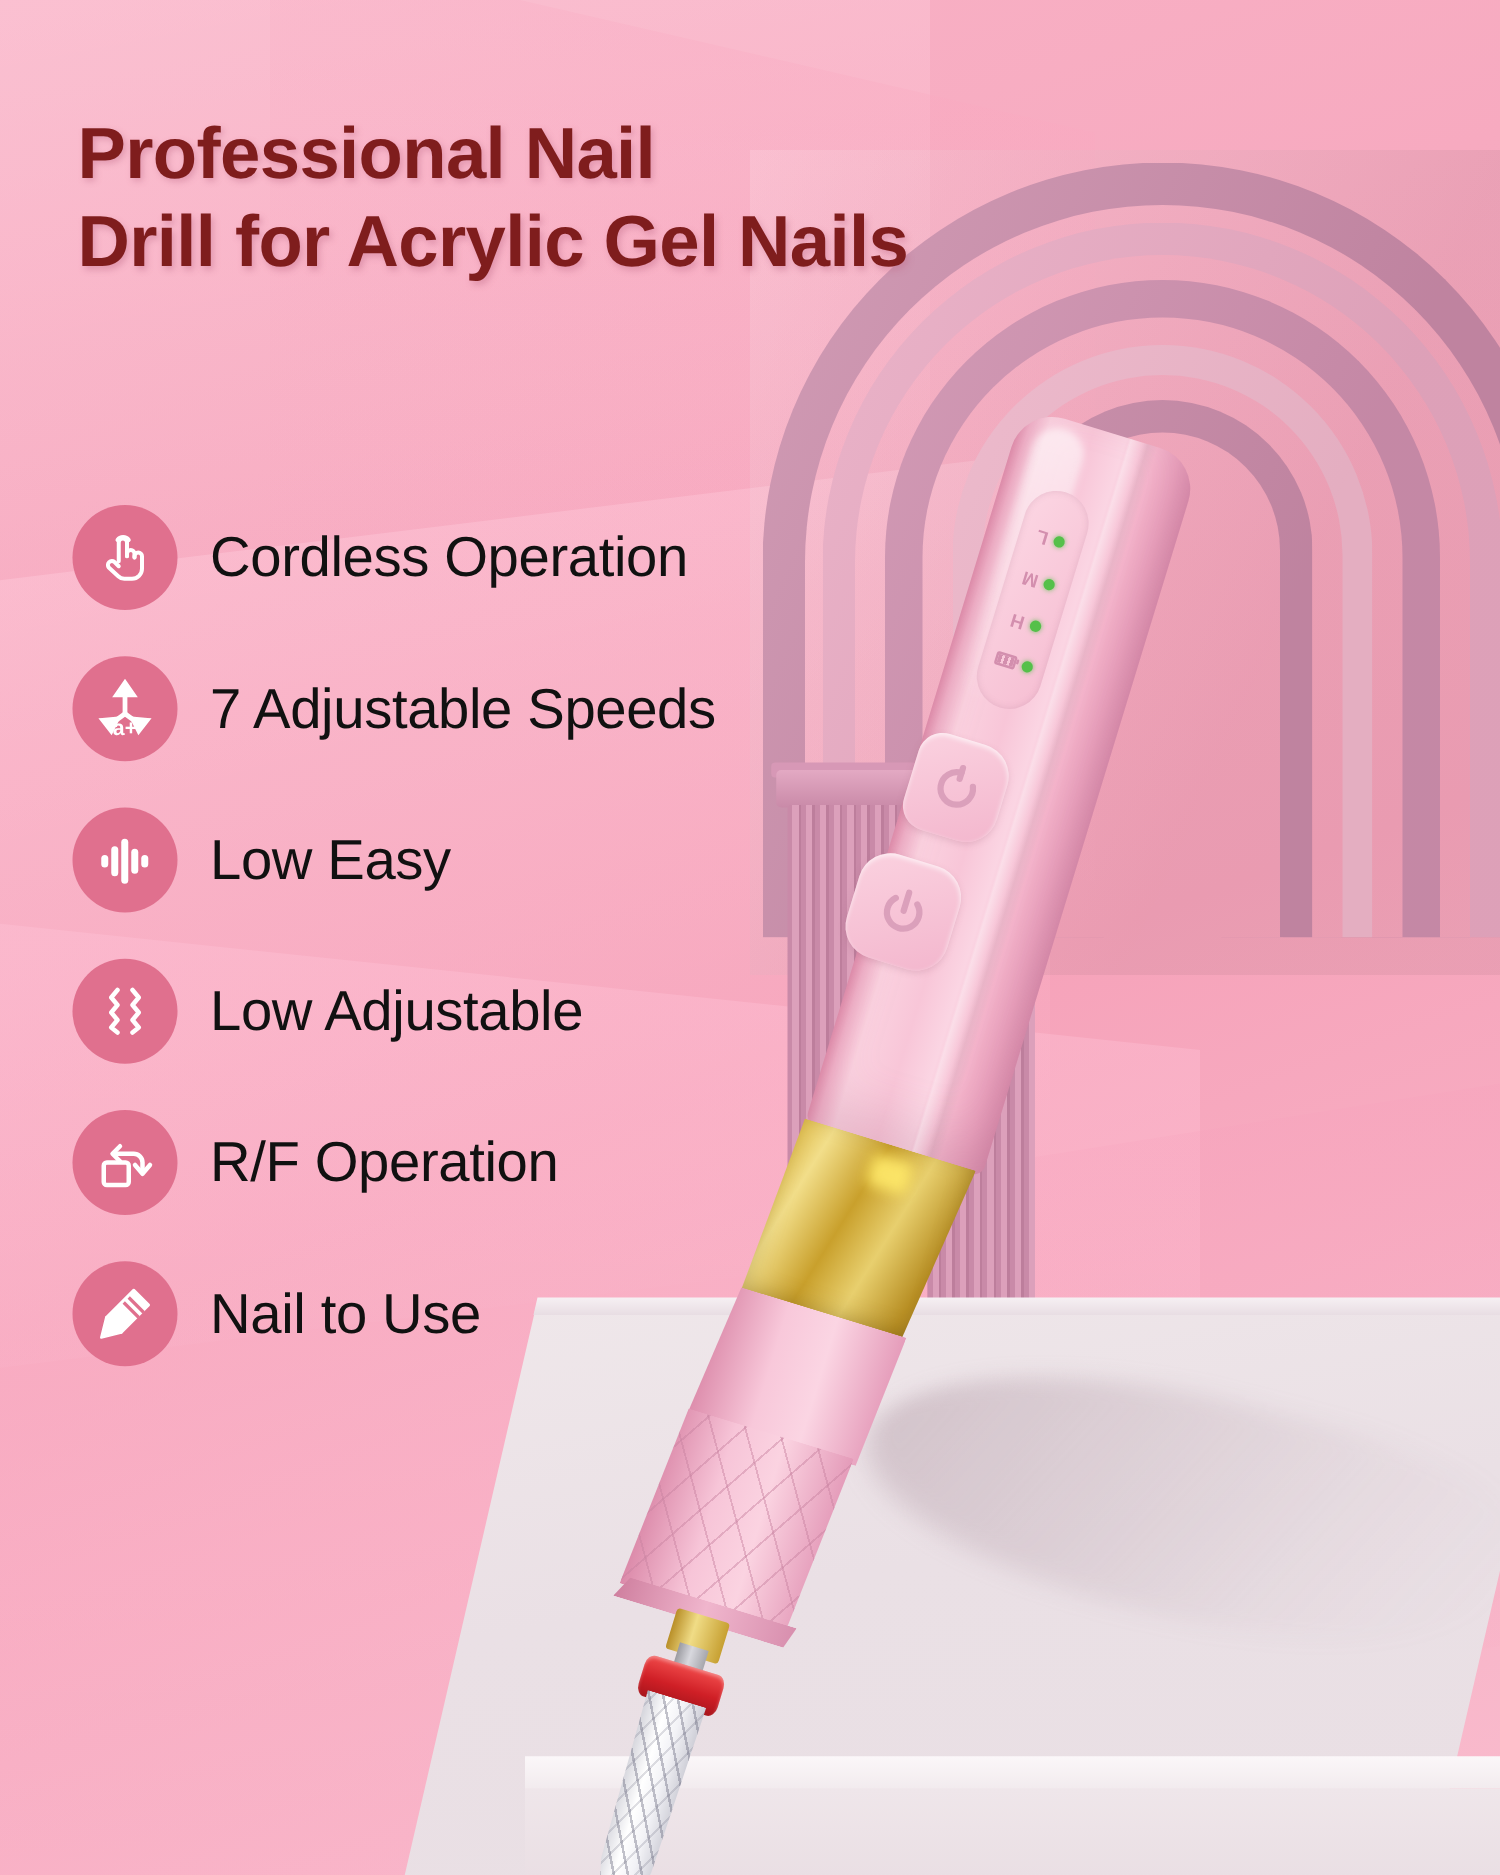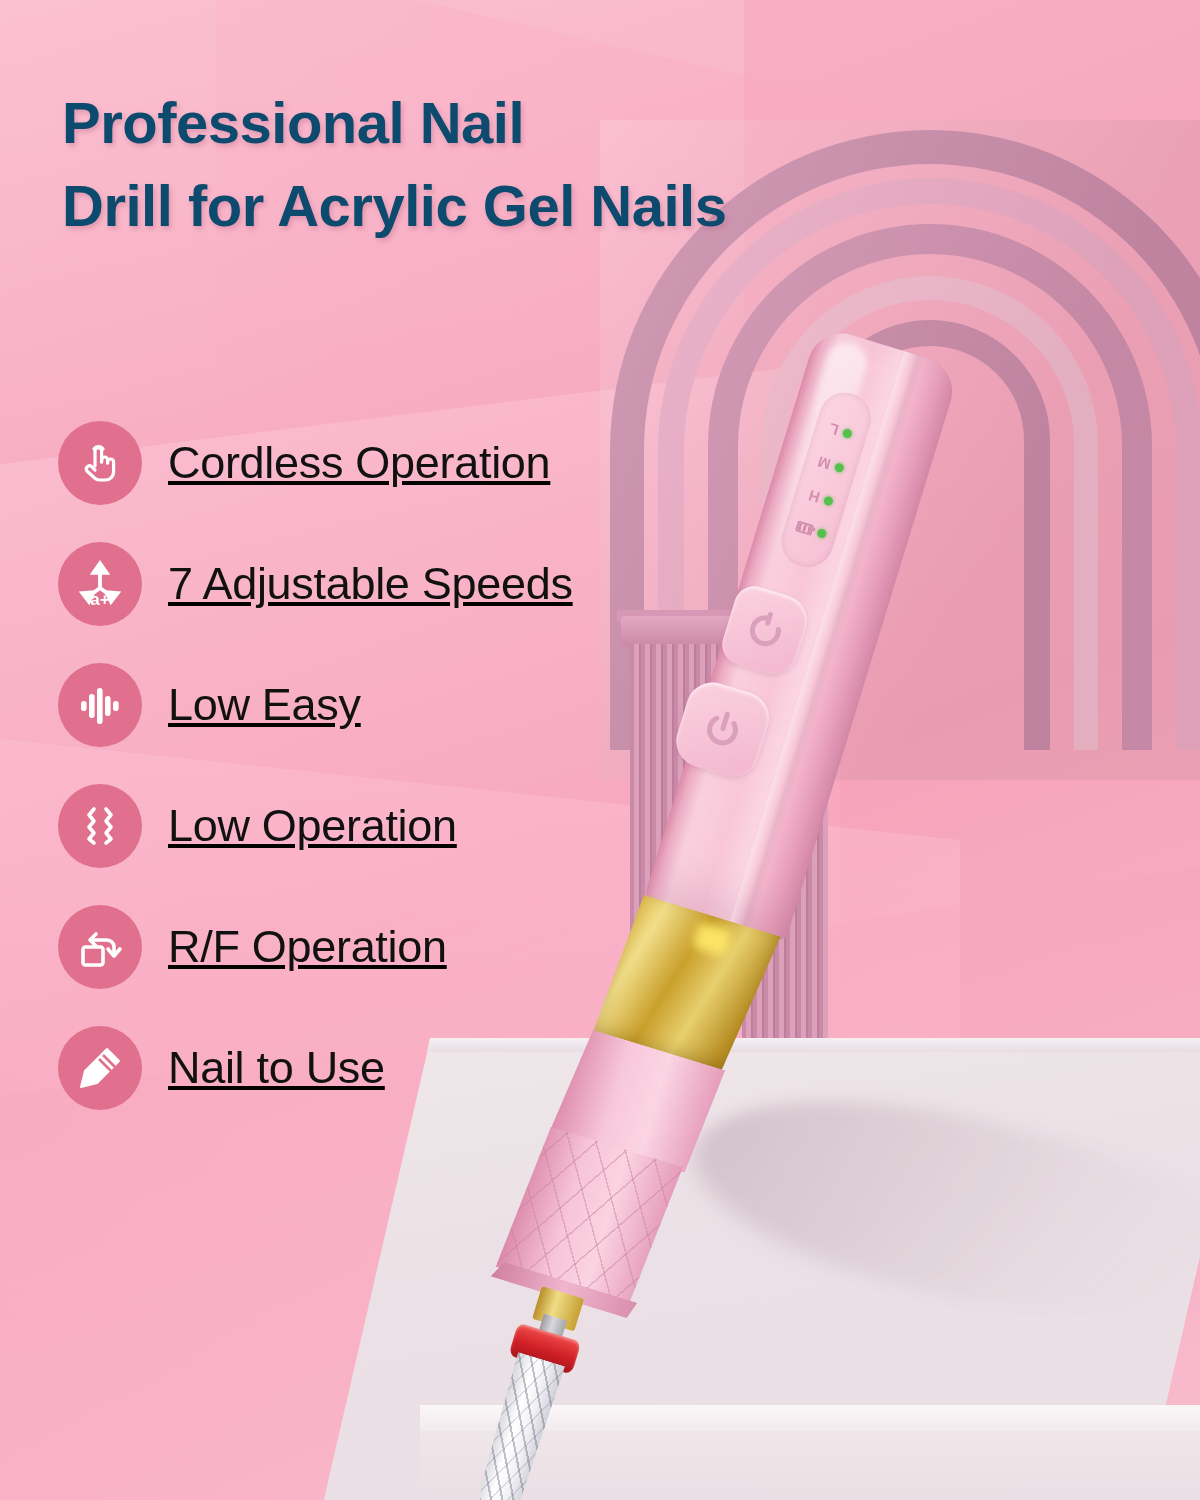--- a/index.html
+++ b/index.html
@@ -252,27 +252,27 @@
   .bit:after{
     content:"";position:absolute;inset:-30px;
     background:
       repeating-linear-gradient(62deg,rgba(110,110,130,.42) 0 2px,transparent 2px 11px),
       repeating-linear-gradient(-62deg,rgba(110,110,130,.22) 0 1.5px,transparent 1.5px 13px);
   }
 
   
   .headline{
     position:absolute;left:62px;top:88px;width:880px;
-    color:#0c4a6e;font-size:58px;font-weight:bold;line-height:1.22;
+    color:#7f1d1d;font-size:58px;font-weight:bold;line-height:1.22;
     letter-spacing:-.5px;
     text-shadow:2px 3px 5px rgba(196,110,140,.45);
   }
-  .headline .l2{display:block;margin-top:12px;}
-
-  .features{position:absolute;left:58px;top:402px;width:640px;text-decoration:underline;}
+  .headline .l2{display:block;}
+
+  .features{position:absolute;left:58px;top:385px;width:640px;}
   .feature{
     display:flex;align-items:center;gap:26px;height:121px;
   }
   .f-icon{
     width:84px;height:84px;min-width:84px;border-radius:50%;
     background:#e0708e;
     display:flex;align-items:center;justify-content:center;
   }
   .f-label{
     font-size:45px;color:#111111;font-weight:normal;
@@ -417,21 +417,21 @@
       <span class="f-label">Low Easy</span>
     </div>
 
     <div class="feature">
       <span class="f-icon">
         <svg width="50" height="50" viewBox="0 0 50 50" fill="none" stroke="#fff" stroke-width="3.6" stroke-linecap="round" stroke-linejoin="round">
           <path d="M19 8 l-5 6 l5 6 l-5 6 l5 6 l-5 6 l5 4"></path>
           <path d="M31 8 l5 6 l-5 6 l5 6 l-5 6 l5 6 l-5 4"></path>
         </svg>
       </span>
-      <span class="f-label">Low Operation</span>
+      <span class="f-label">Low Adjustable</span>
     </div>
 
     <div class="feature">
       <span class="f-icon">
         <svg width="50" height="50" viewBox="0 0 50 50" fill="none" stroke="#fff" stroke-width="3.6" stroke-linejoin="round">
           <rect x="8" y="25" width="20" height="18" rx="2.5"></rect>
           <path d="M16 18 h16 a7 7 0 0 1 7 7 v7" stroke-linecap="round"></path>
           <path d="M21 12 l-6 6 l6 6" stroke-linecap="round"></path>
           <path d="M33 27 l6 7 l6 -7" stroke-linecap="round"></path>
         </svg>

